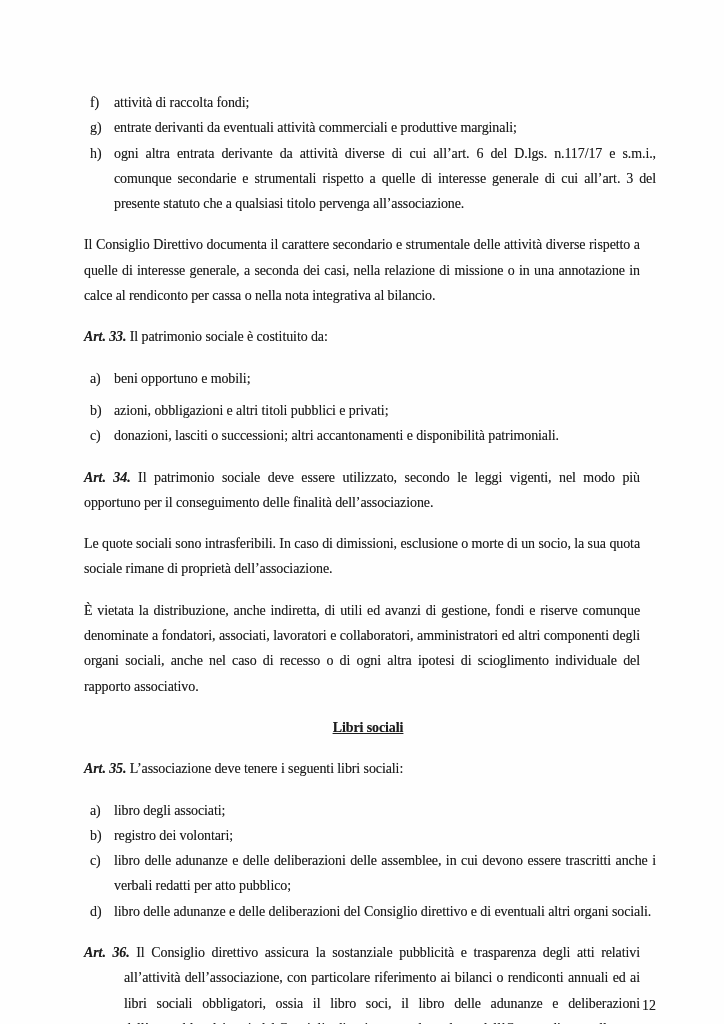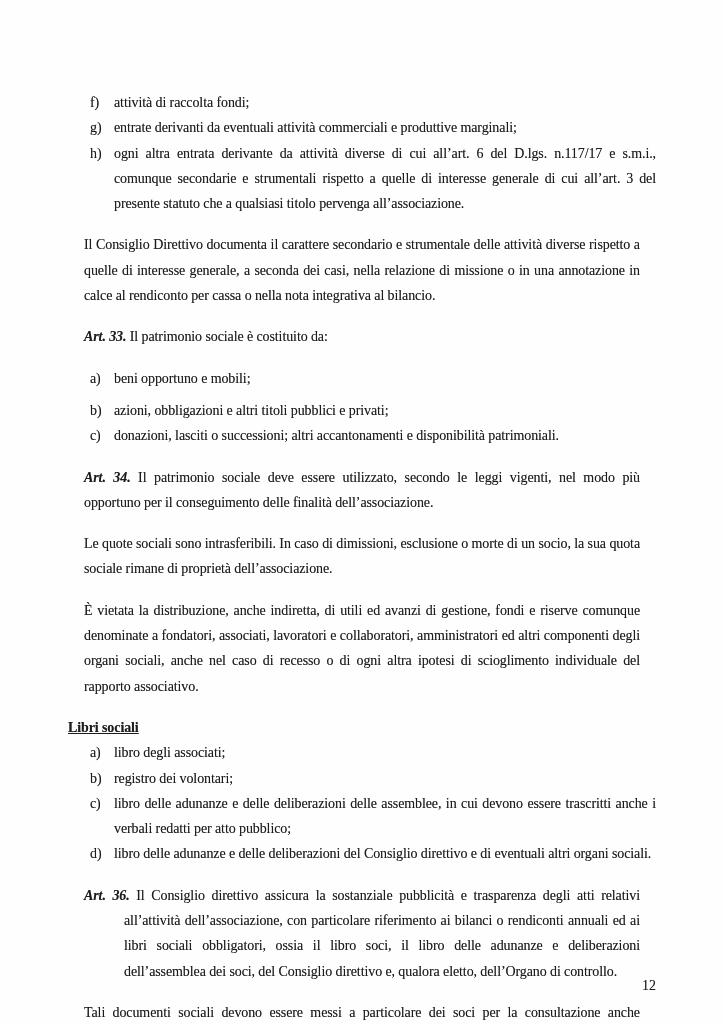--- a/index.html
+++ b/index.html
@@ -37,21 +37,22 @@
   }
   .para.hang {
     padding-left: 40px;
     text-indent: -40px;
   }
   .para.justify-last {
     text-align-last: justify;
   }
   .heading {
     font-weight: bold;
-    text-align: left;
+    text-align: center;
+    margin-left: 12px;
   }
   .heading .heading-text {
     text-decoration: underline;
   }
   .li {
     display: flex;
     margin-left: 22px;
   }
   .li .marker {
     flex: 0 0 24px;
@@ -59,21 +60,21 @@
   }
   .li .li-text {
     flex: 1;
     text-align: justify;
   }
   .li.gap-top {
     margin-top: 7px;
   }
   .page-number {
     position: absolute;
-    top: 978px;
+    top: 998px;
     right: 68px;
     font-size: 14px;
     color: #1c1c1c;
   }
 </style>
 </head>
 <body>
 
 <div class="page">
   <div class="content">
@@ -100,20 +101,21 @@
         <span class="li-text">azioni, obbligazioni e altri titoli pubblici e privati;</span>
       </div>
       <div class="li">
         <span class="marker">c)</span>
         <span class="li-text">donazioni, lasciti o successioni; altri accantonamenti e disponibilità patrimoniali.</span>
       </div>
       <div class="para"><span class="lead">Art. 34.</span><span> Il patrimonio sociale deve essere utilizzato, secondo le leggi vigenti, nel modo più opportuno per il conseguimento delle finalità dell’associazione.</span></div>
       <div class="para">Le quote sociali sono intrasferibili. In caso di dimissioni, esclusione o morte di un socio, la sua quota sociale rimane di proprietà dell’associazione.</div>
       <div class="para">È vietata la distribuzione, anche indiretta, di utili ed avanzi di gestione, fondi e riserve comunque denominate a fondatori, associati, lavoratori e collaboratori, amministratori ed altri componenti degli organi sociali, anche nel caso di recesso o di ogni altra ipotesi di scioglimento individuale del rapporto associativo.</div>
       <div class="heading"><span class="heading-text">Libri sociali</span></div>
+      <div class="para"><span class="lead">Art. 35.</span><span> L’associazione deve tenere i seguenti libri sociali:</span></div>
       <div class="li">
         <span class="marker">a)</span>
         <span class="li-text">libro degli associati;</span>
       </div>
       <div class="li">
         <span class="marker">b)</span>
         <span class="li-text">registro dei volontari;</span>
       </div>
       <div class="li">
         <span class="marker">c)</span>

